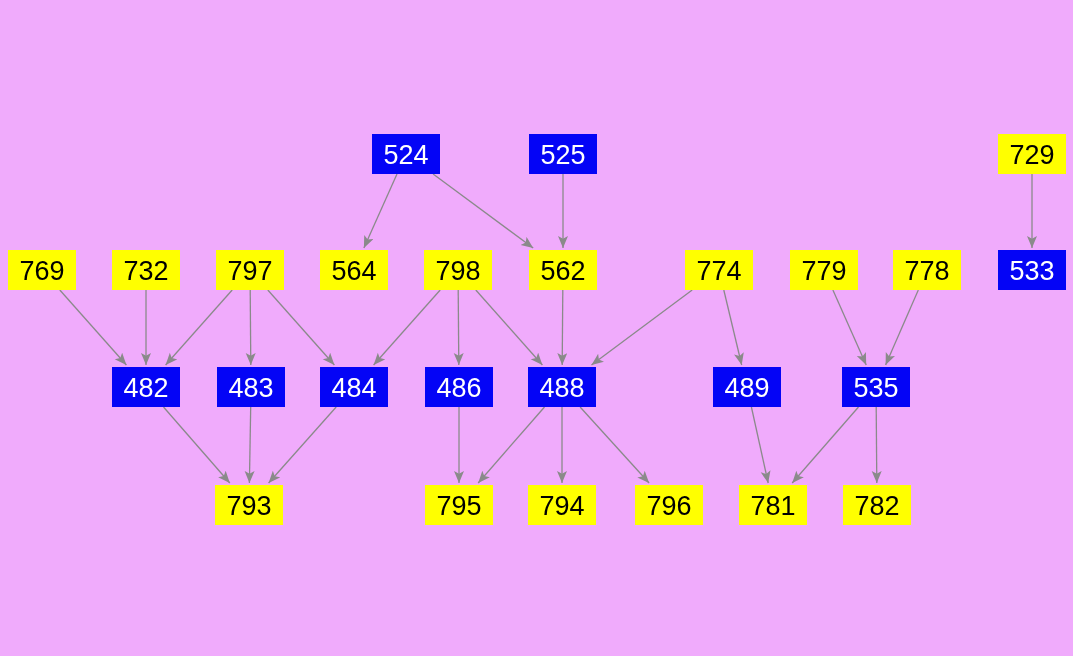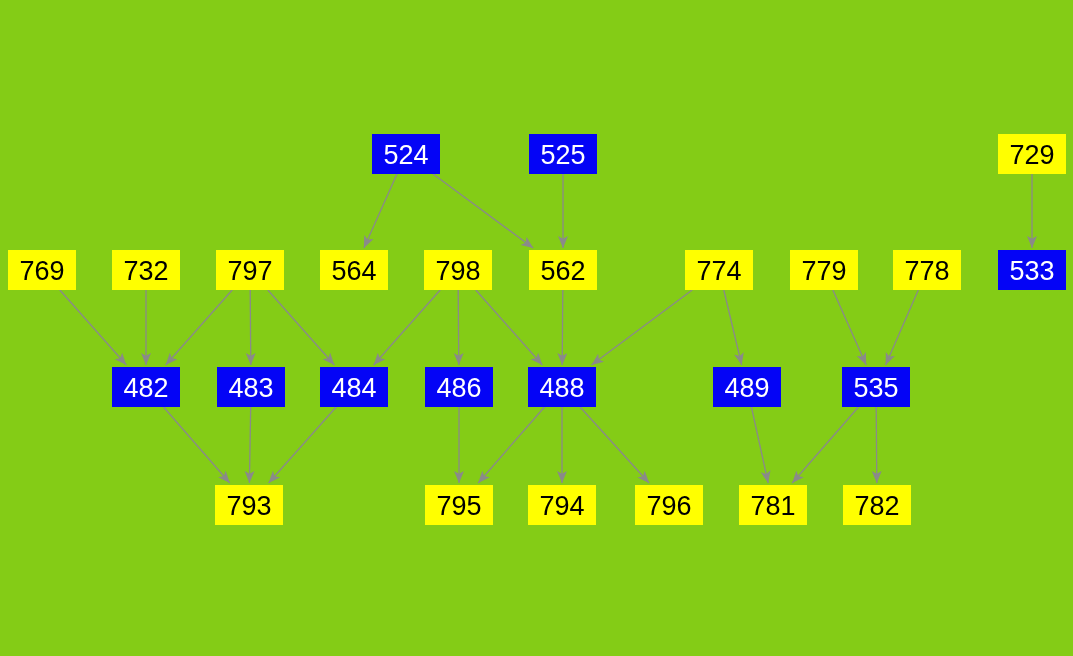--- a/index.html
+++ b/index.html
@@ -4,21 +4,21 @@
 <style>
   html, body {
     margin: 0;
     padding: 0;
     background: #FFFFFF;
   }
   .graph-wrap {
     position: relative;
     width: 1073px;
     height: 656px;
-    background: #84cc16;
+    background: #f0abfc;
     overflow: hidden;
     font-family: "Liberation Sans", sans-serif;
   }
   svg {
     display: block;
   }
   .node-rect {
     stroke: none;
   }
   .node-label {

